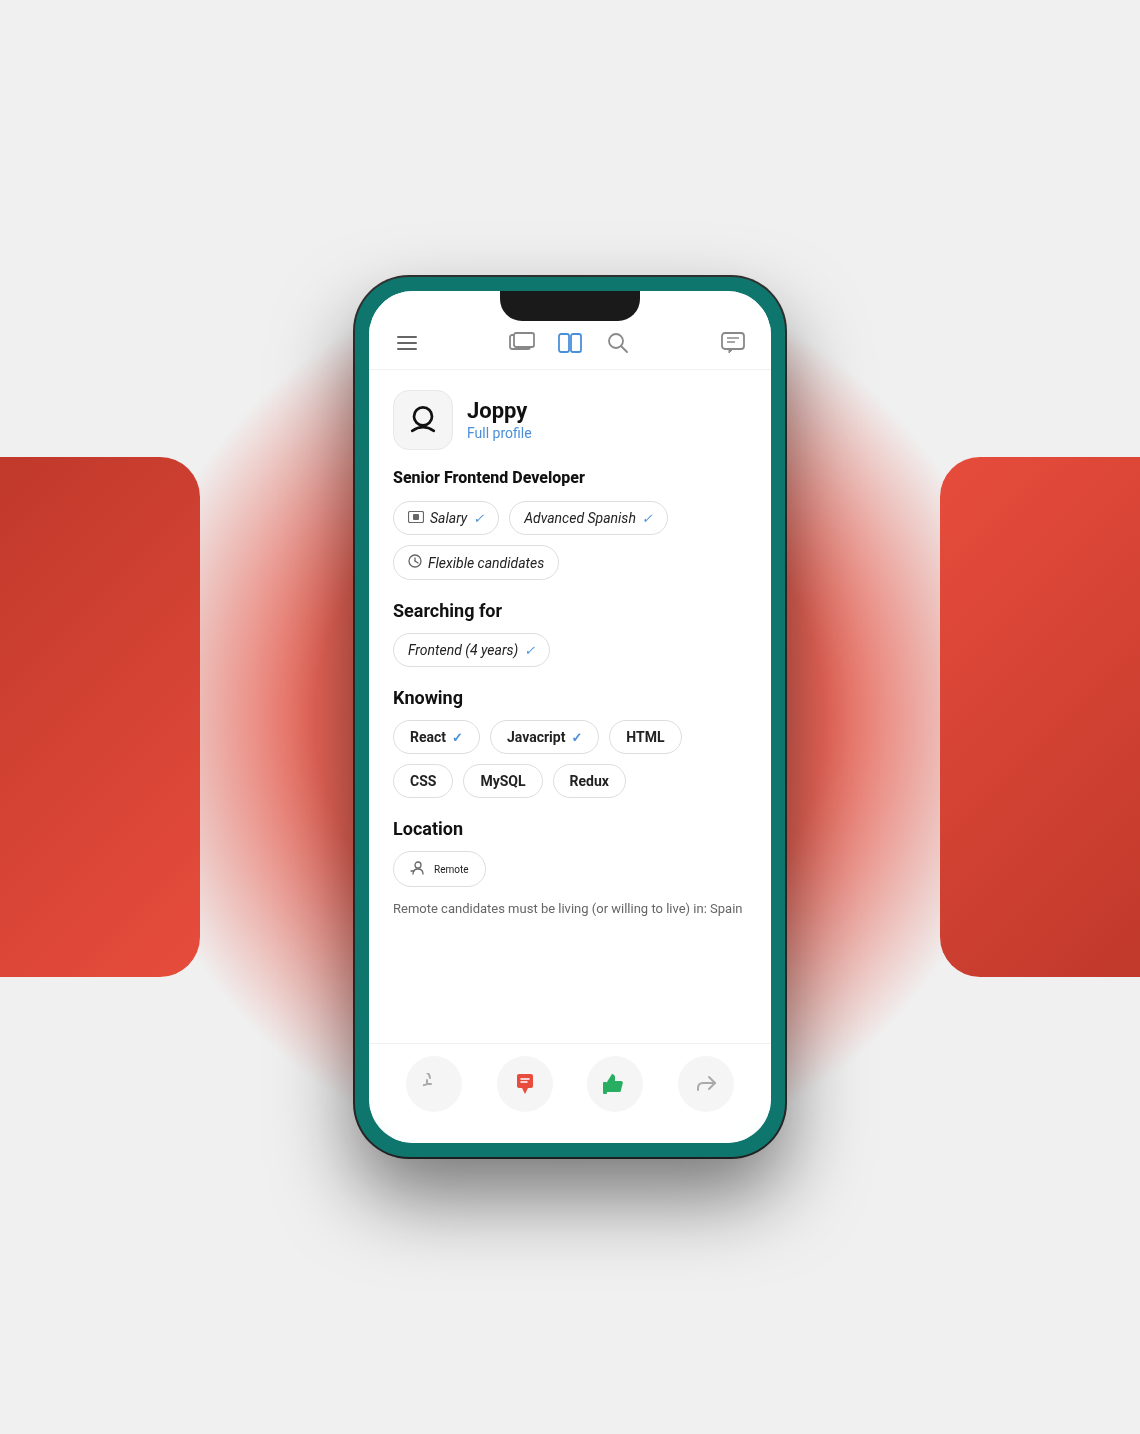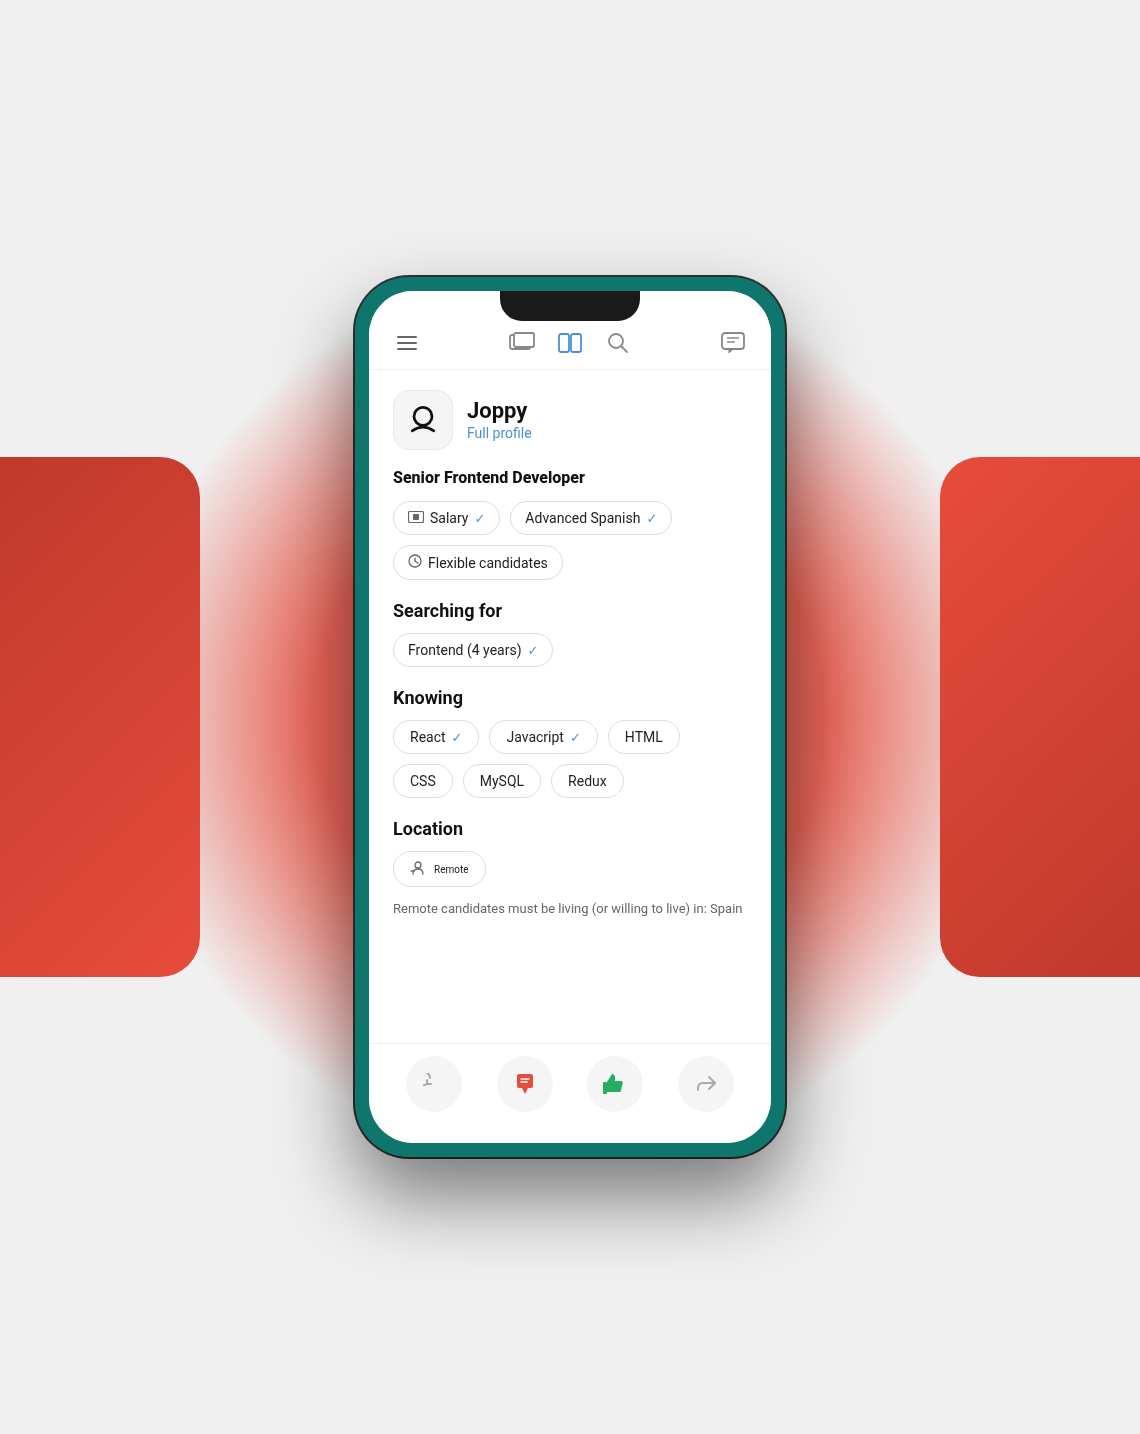--- a/index.html
+++ b/index.html
@@ -188,20 +188,21 @@
     .chip {
       display: flex;
       align-items: flex-end;
       gap: 6px;
       padding: 8px 14px;
       border: 1.5px solid #ddd;
       border-radius: 50px;
       font-size: 14px;
       color: #222;
       background: #fff;
+      font-style: italic;
     }
 
     .chip .check {
       color: #4a90d9;
       font-size: 13px;
     }
 
     .chip .icon {
       font-size: 14px;
       color: #666;
@@ -225,20 +226,21 @@
     .skill-chip {
       display: flex;
       align-items: flex-end;
       gap: 6px;
       padding: 8px 16px;
       border: 1.5px solid #ddd;
       border-radius: 50px;
       font-size: 14px;
       color: #222;
       background: #fff;
+      font-weight: bold;
     }
 
     .skill-chip .check {
       color: #4a90d9;
       font-size: 13px;
     }
 
     
     .location-chip {
       display: inline-flex;

